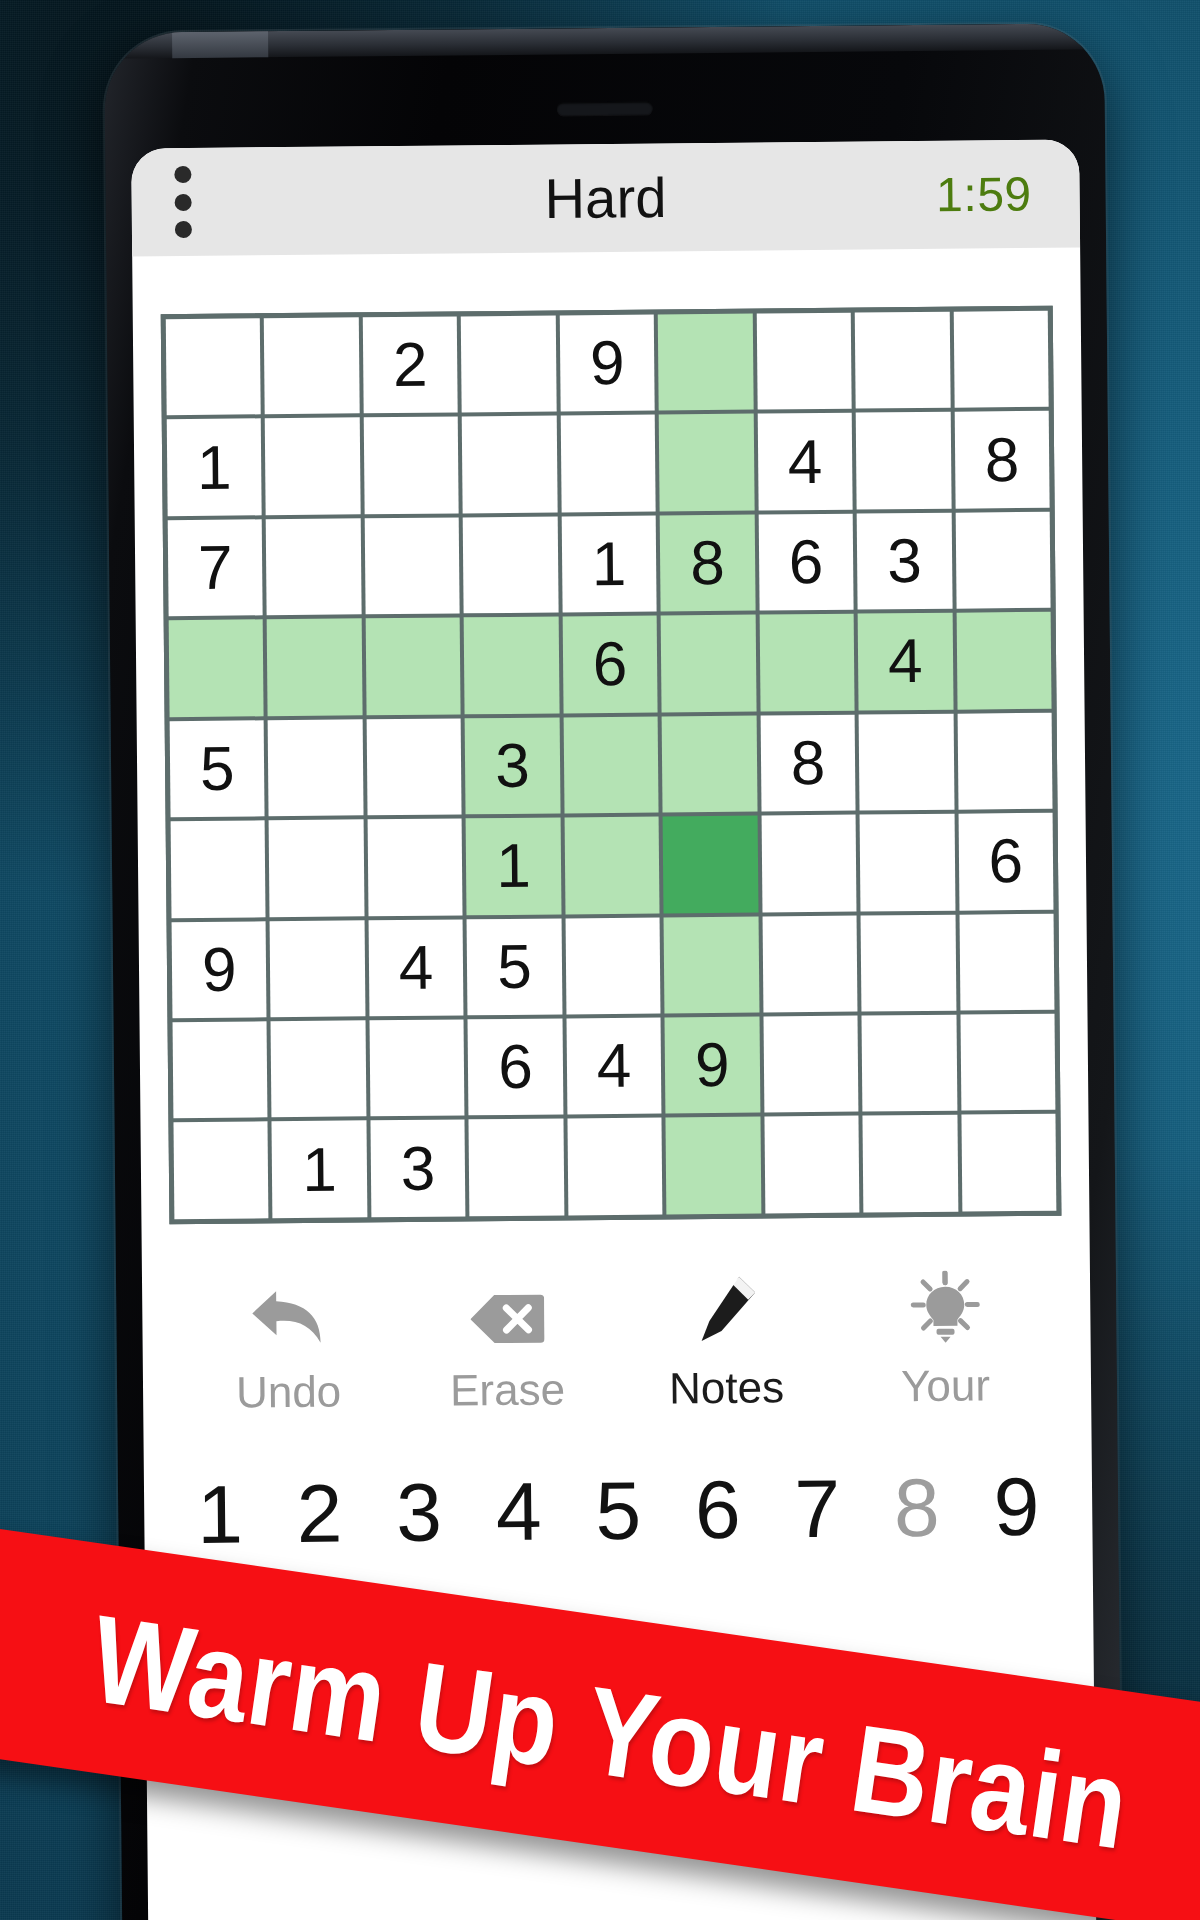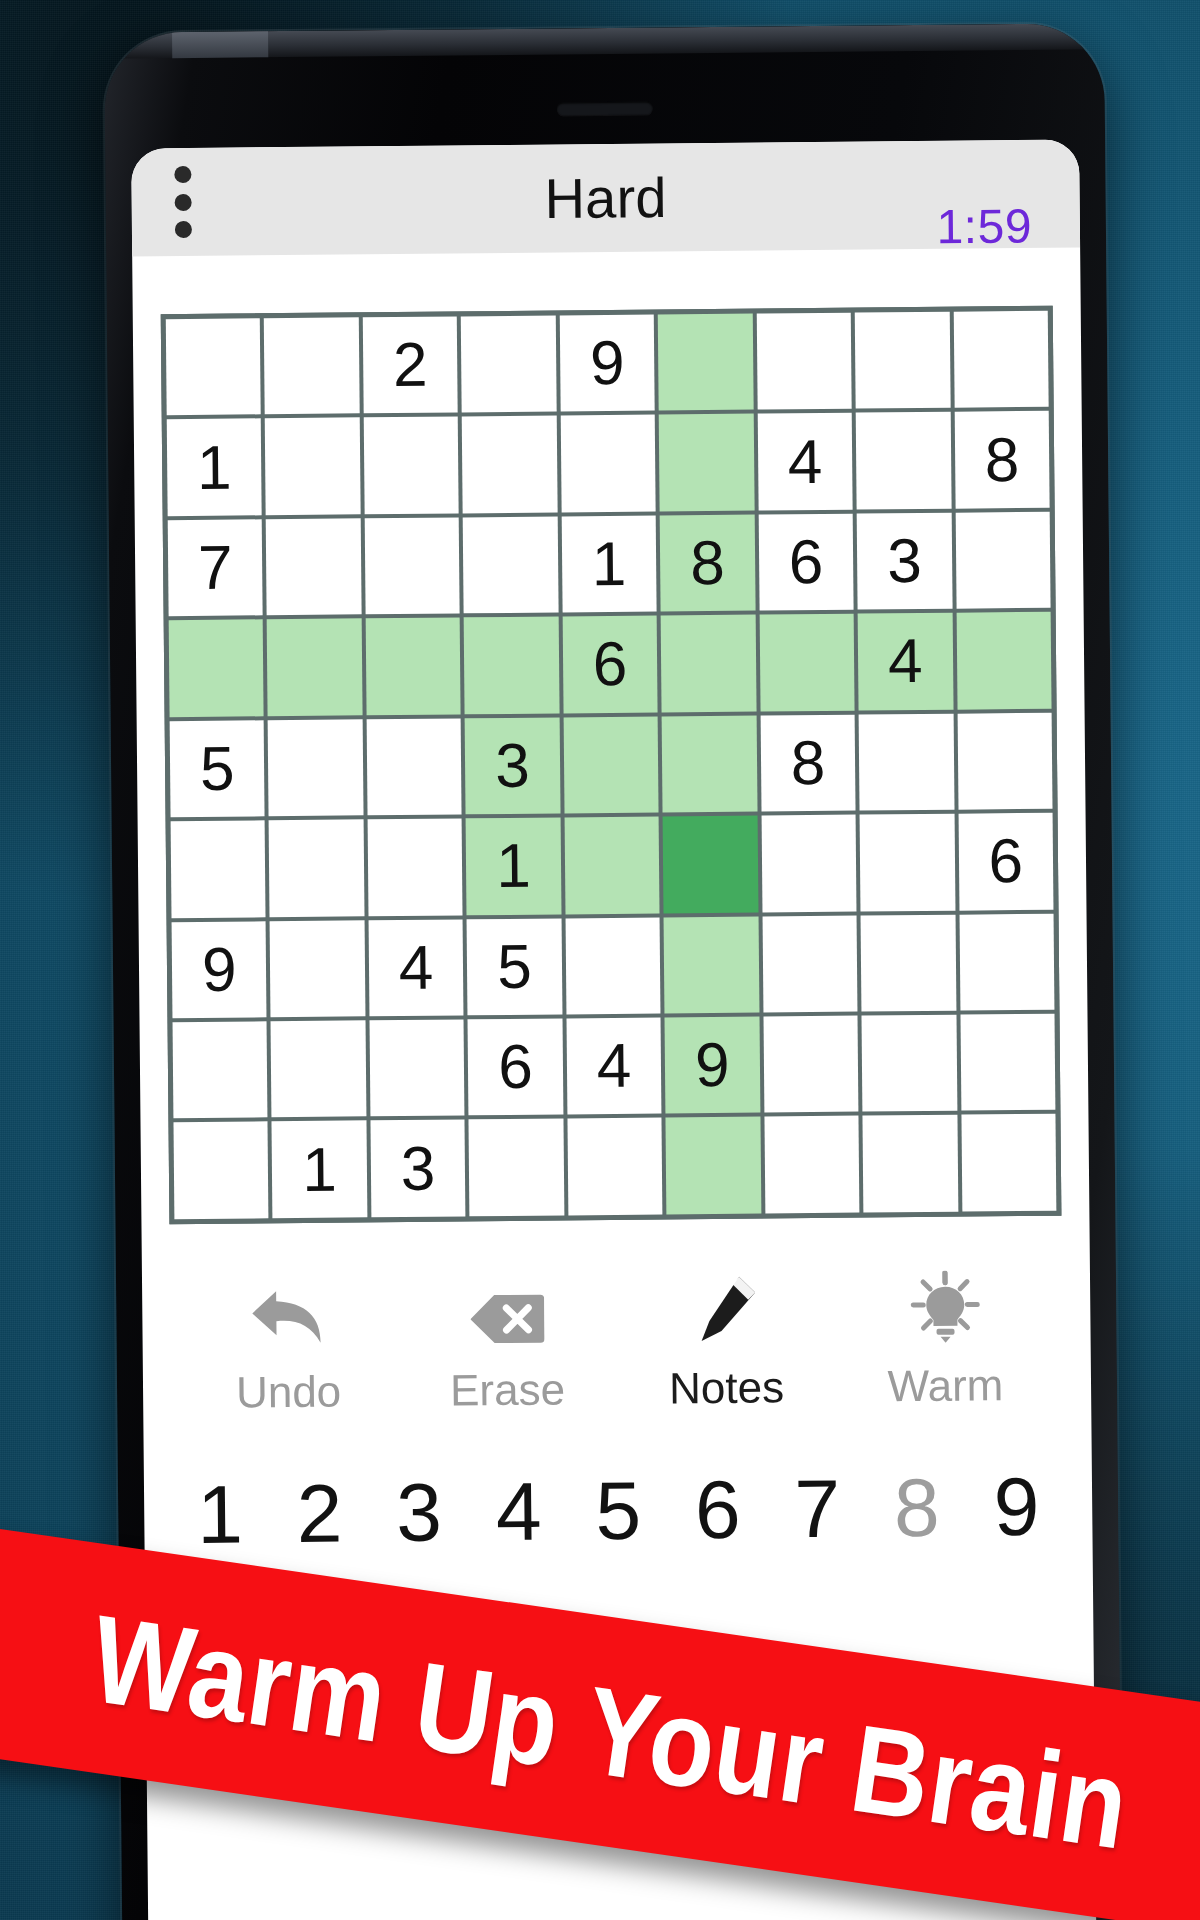--- a/index.html
+++ b/index.html
@@ -75,21 +75,21 @@
     display:flex; flex-direction:column; justify-content:space-between; align-items:center;
     cursor:pointer;
   }
   #menu-dots span{ display:block; width:17px; height:17px; border-radius:50%; background:#2a2a2a; }
   #appbar-title{
     position:absolute; left:0; right:0; top:50%; transform:translateY(-50%);
     text-align:center; font-size:56px; color:#121212; letter-spacing:.2px;
   }
   #timer{
     position:absolute; right:48px; top:50%; transform:translateY(-50%);
-    font-size:48px; color:#6d28d9; letter-spacing:.5px;margin-top:32px;
+    font-size:48px; color:#4d7c0f; letter-spacing:.5px;
   }
 
   
   #board-wrap{ padding:58px 28px 0 28px; }
   #board{
     width:100%;
     border:5px solid #5d6d6c;
     background:#5d6d6c;
     display:grid;
     grid-template-columns:repeat(9,1fr);
@@ -461,21 +461,21 @@
                 <path d="M4 34 H14"></path>
                 <path d="M68 34 H58"></path>
                 <path d="M14 57 L21 50"></path>
                 <path d="M58 57 L51 50"></path>
               </g>
               <path fill="#9b9b9b" d="M36 16 C25 16 17 24 17 34 C17 41 21 45 24 49 L24 55 L48 55 L48 49 C51 45 55 41 55 34 C55 24 47 16 36 16 Z"></path>
               <rect x="27" y="58" width="18" height="6" rx="2" fill="#9b9b9b"></rect>
               <path d="M31 66 H41 L36 72 Z" fill="#9b9b9b"></path>
             </svg>
           </div>
-          <div class="lbl">Warm</div>
+          <div class="lbl">Your</div>
         </div>
       </div>
 
     <div id="numpad">
         <div class="num">1</div>
         <div class="num">2</div>
         <div class="num">3</div>
         <div class="num">4</div>
         <div class="num">5</div>
         <div class="num">6</div>

